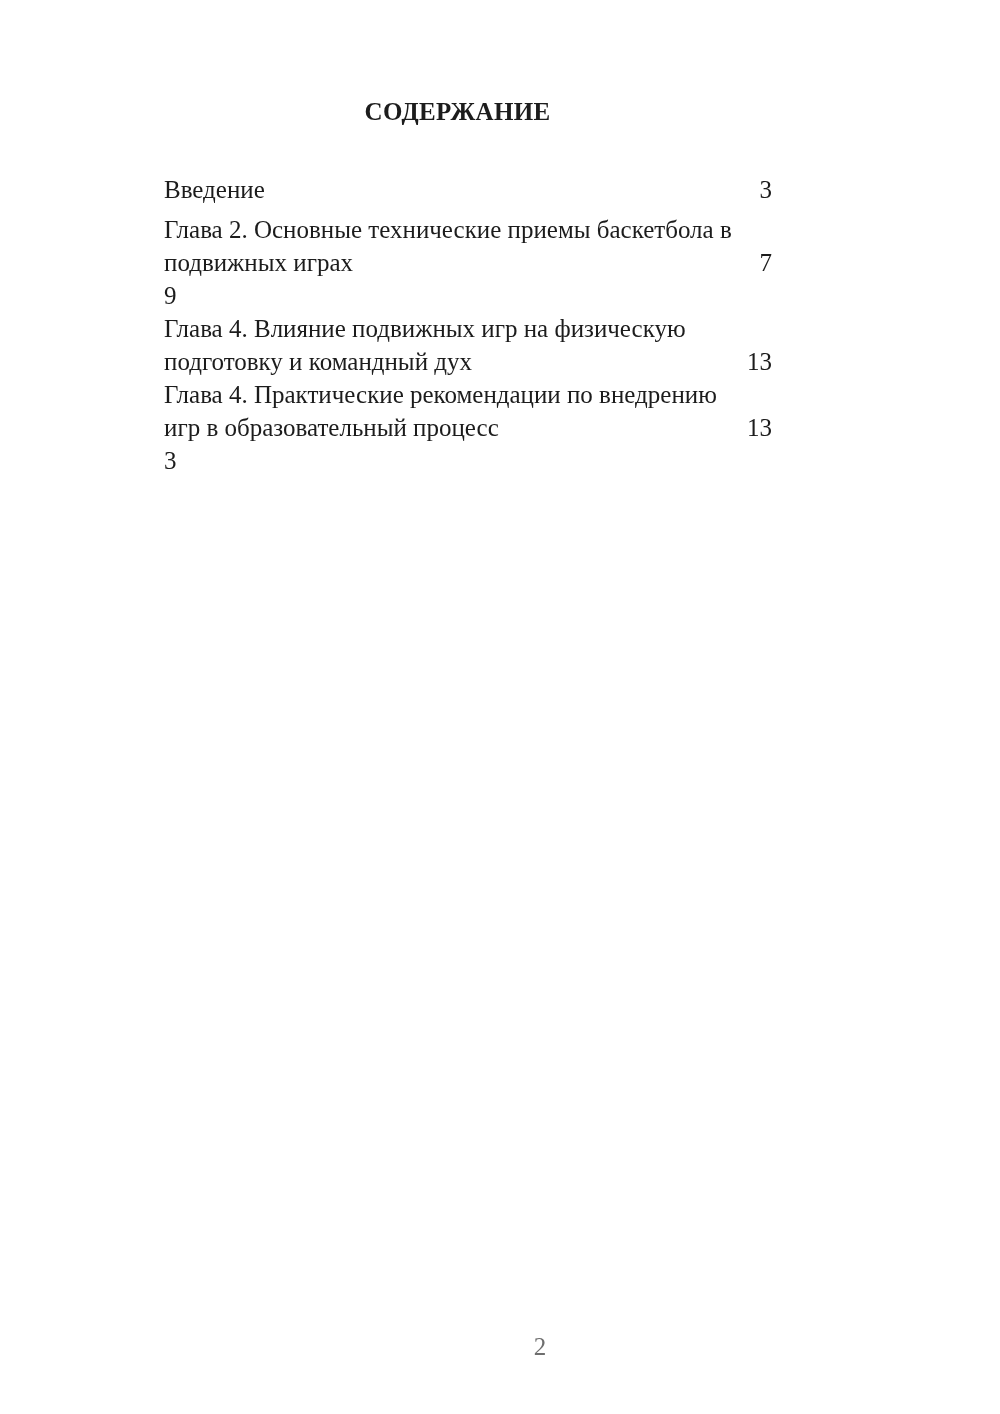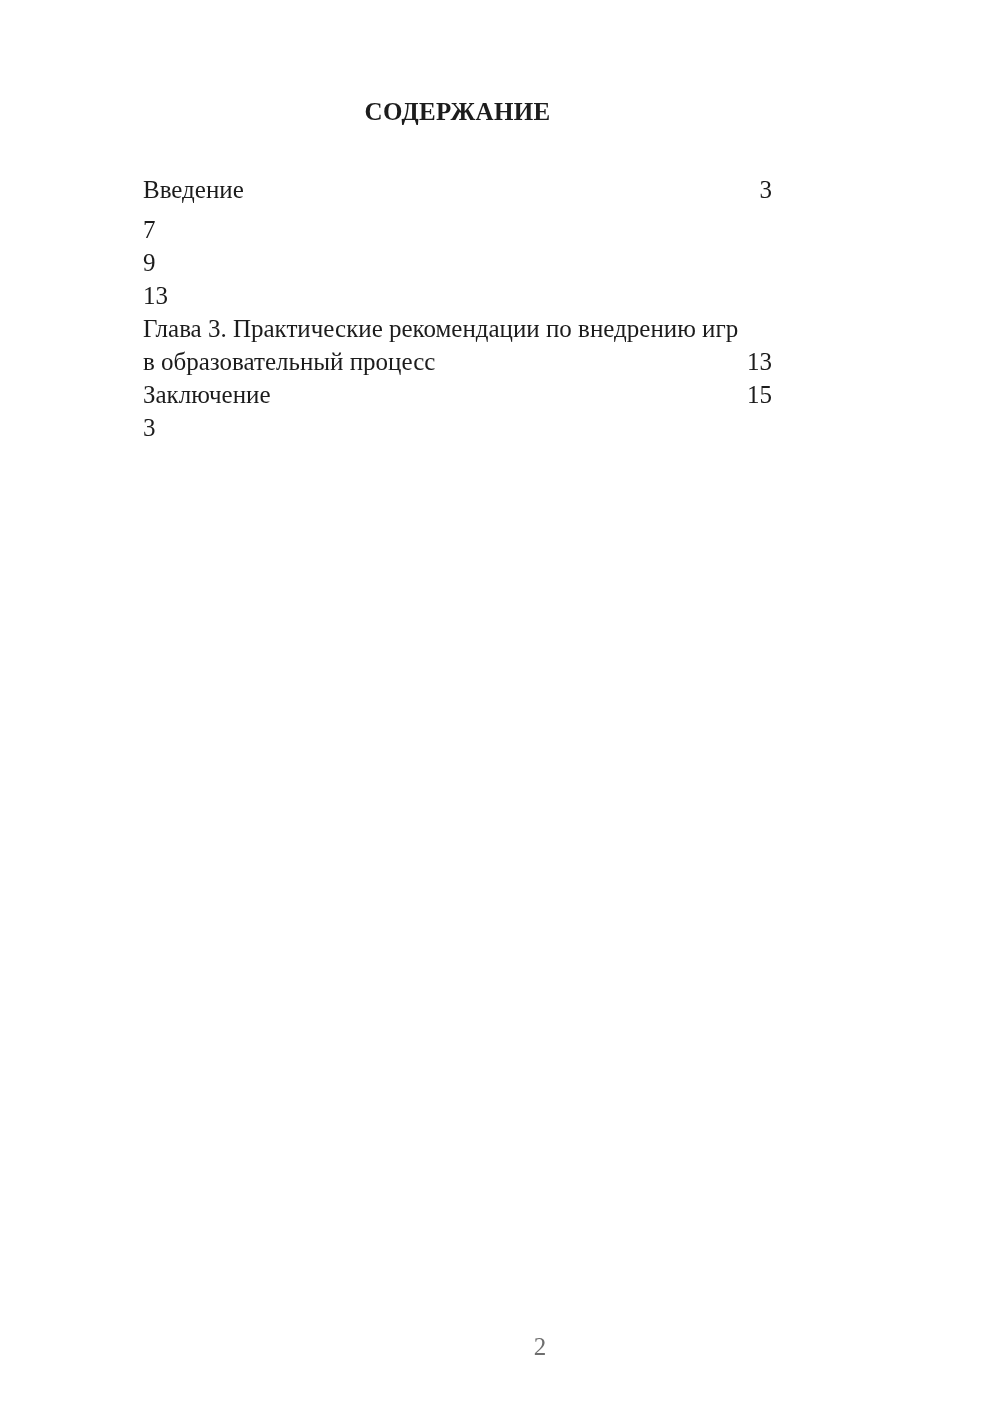--- a/index.html
+++ b/index.html
@@ -15,21 +15,21 @@
     overflow: hidden;
   }
   .doc-title {
     margin: 0 0 45px 0;
     font-size: 25px;
     font-weight: bold;
     line-height: 33px;
     text-align: center;
     letter-spacing: 0.3px;
   }
-  .toc { display: block; }
+  .toc { display: block; margin-left: 21px; }
   .toc-entry {
     display: flex;
     justify-content: space-between;
     align-items: flex-end;
     font-size: 25px;
     line-height: 33px;
   }
   .toc-entry:first-of-type { margin-bottom: 7px; }
   .entry-label { max-width: 680px; }
   .entry-page { white-space: nowrap; }
@@ -53,40 +53,38 @@
 
   <div class="toc">
 
       <div class="toc-entry">
         <div class="entry-label">Введение</div>
         <div class="entry-page">3</div>
       </div>
 
 
       <div class="toc-entry">
+        <div class="entry-label">Глава 2. Основные технические приемы баскетбола в подвижных играх</div>
         <div class="entry-page">7</div>
       </div>
 
       <div class="toc-entry">
         <div class="entry-page">9</div>
       </div>
 
       <div class="toc-entry">
+        <div class="entry-label">Глава 4. Влияние подвижных игр на физическую подготовку и командный дух</div>
         <div class="entry-page">13</div>
       </div>
 
       <div class="toc-entry">
-        <div class="entry-label">Глава 3. Практические рекомендации по внедрению игр в образовательный процесс</div>
+        <div class="entry-label">Глава 4. Практические рекомендации по внедрению игр в образовательный процесс</div>
         <div class="entry-page">13</div>
       </div>
 
-      <div class="toc-entry">
-        <div class="entry-label">Заключение</div>
-        <div class="entry-page">15</div>
-      </div>
 
       <div class="toc-entry">
         <div class="entry-page">3</div>
       </div>
     </div>
 
   <div class="footer-page-number">2</div>
 
 </div>
 

